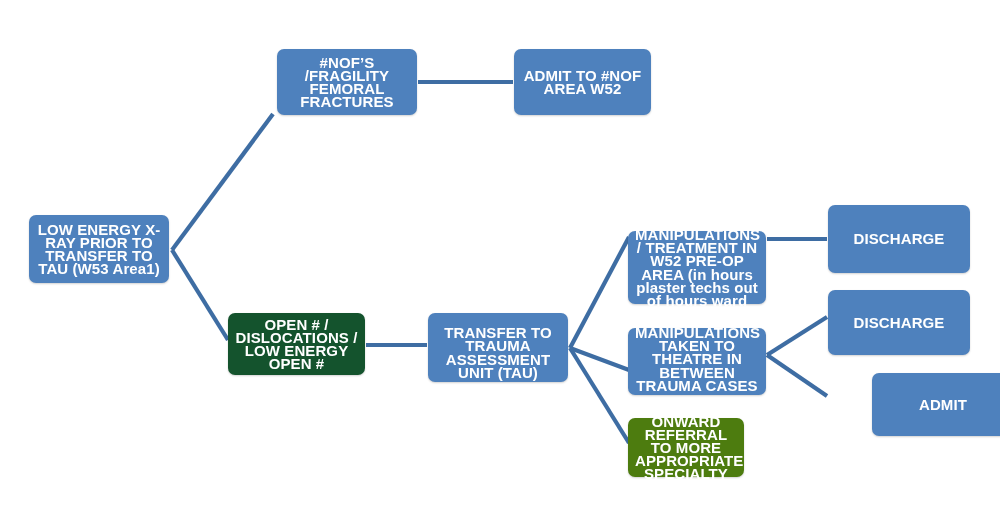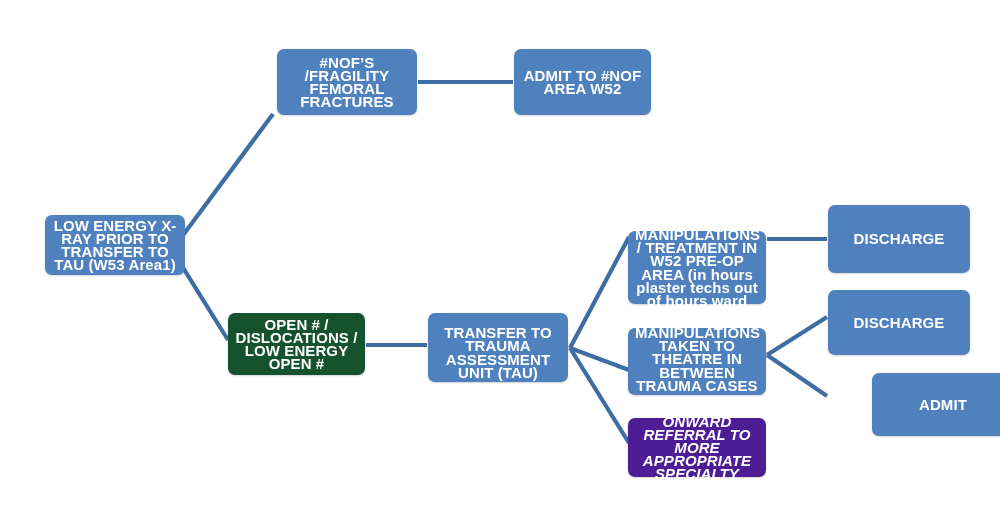--- a/index.html
+++ b/index.html
@@ -56,42 +56,42 @@
       <line x1="418" y1="82" x2="513" y2="82" stroke="#3E6DA3" stroke-width="4.2" stroke-linecap="butt"></line>
       <line x1="366" y1="345" x2="427" y2="345" stroke="#3E6DA3" stroke-width="4.2" stroke-linecap="butt"></line>
       <line x1="570" y1="348" x2="629" y2="237" stroke="#3E6DA3" stroke-width="4.2" stroke-linecap="butt"></line>
       <line x1="570" y1="348" x2="629" y2="370" stroke="#3E6DA3" stroke-width="4.2" stroke-linecap="butt"></line>
       <line x1="570" y1="348" x2="629" y2="443" stroke="#3E6DA3" stroke-width="4.2" stroke-linecap="butt"></line>
       <line x1="767" y1="239" x2="827" y2="239" stroke="#3E6DA3" stroke-width="4.2" stroke-linecap="butt"></line>
       <line x1="767" y1="355" x2="827" y2="317" stroke="#3E6DA3" stroke-width="4.2" stroke-linecap="butt"></line>
       <line x1="767" y1="355" x2="827" y2="396" stroke="#3E6DA3" stroke-width="4.2" stroke-linecap="butt"></line>
     </svg>
   <div id="node-layer">
-      <div class="node" style="left: 29px; top: 215px; width: 140px; height: 60px; background: rgb(78, 129, 189); color: rgb(255, 255, 255); margin-left: 16px;">
+      <div class="node" style="left: 29px; top: 215px; width: 140px; height: 68px; background: rgb(78, 129, 189); color: rgb(255, 255, 255);">
         <span class="label">LOW ENERGY X-RAY PRIOR TO TRANSFER TO TAU (W53 Area1)</span>
       </div>
       <div class="node" style="left: 277px; top: 49px; width: 140px; height: 66px; background: rgb(78, 129, 189); color: rgb(255, 255, 255);">
         <span class="label">#NOF’S /FRAGILITY FEMORAL FRACTURES</span>
       </div>
       <div class="node" style="left: 514px; top: 49px; width: 137px; height: 66px; background: rgb(78, 129, 189); color: rgb(255, 255, 255);">
         <span class="label">ADMIT TO #NOF AREA W52</span>
       </div>
       <div class="node" style="left: 228px; top: 313px; width: 137px; height: 62px; background: #14532d; color: rgb(255, 255, 255);">
         <span class="label">OPEN # / DISLOCATIONS / LOW ENERGY OPEN #</span>
       </div>
       <div class="node" style="left: 428px; top: 313px; width: 140px; height: 69px; background: rgb(78, 129, 189); color: rgb(255, 255, 255); align-items: flex-end;">
         <span class="label">TRANSFER TO TRAUMA ASSESSMENT UNIT (TAU)</span>
       </div>
       <div class="node" style="left: 628px; top: 203px; width: 138px; height: 73px; background: rgb(78, 129, 189); color: rgb(255, 255, 255); margin-top: 28px;">
         <span class="label">MINOR MANIPULATIONS / TREATMENT IN W52 PRE-OP AREA (in hours plaster techs out of hours ward Drs)</span>
       </div>
       <div class="node" style="left: 628px; top: 328px; width: 138px; height: 67px; background: rgb(78, 129, 189); color: rgb(255, 255, 255); align-items: flex-end;">
         <span class="label">MAJOR MANIPULATIONS TAKEN TO THEATRE IN BETWEEN TRAUMA CASES</span>
       </div>
-      <div class="node" style="left: 628px; top: 418px; width: 138px; height: 59px; background: #4c1d95; color: rgb(255, 255, 255); font-style: italic;">
+      <div class="node" style="left: 628px; top: 418px; width: 116px; height: 59px; background: #4d7c0f; color: rgb(255, 255, 255);">
         <span class="label">ONWARD REFERRAL TO MORE APPROPRIATE SPECIALTY</span>
       </div>
       <div class="node" style="left: 828px; top: 205px; width: 142px; height: 68px; background: rgb(78, 129, 189); color: rgb(255, 255, 255);">
         <span class="label">DISCHARGE</span>
       </div>
       <div class="node" style="left: 828px; top: 290px; width: 142px; height: 65px; background: rgb(78, 129, 189); color: rgb(255, 255, 255);">
         <span class="label">DISCHARGE</span>
       </div>
       <div class="node" style="left: 828px; top: 373px; width: 142px; height: 63px; background: rgb(78, 129, 189); color: rgb(255, 255, 255); margin-left: 44px;">
         <span class="label">ADMIT</span>

